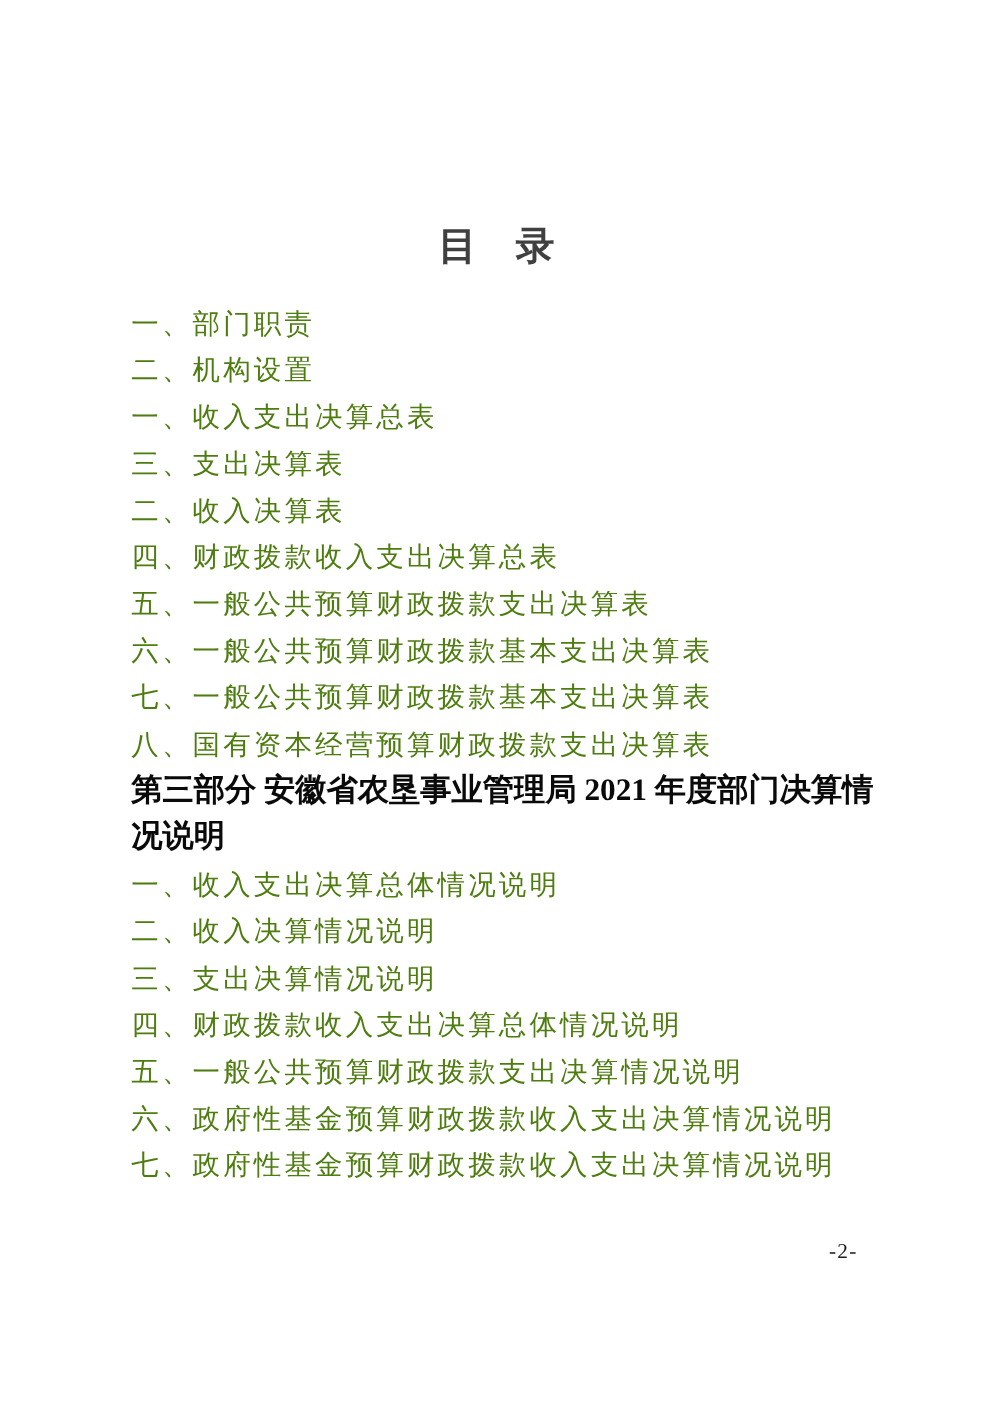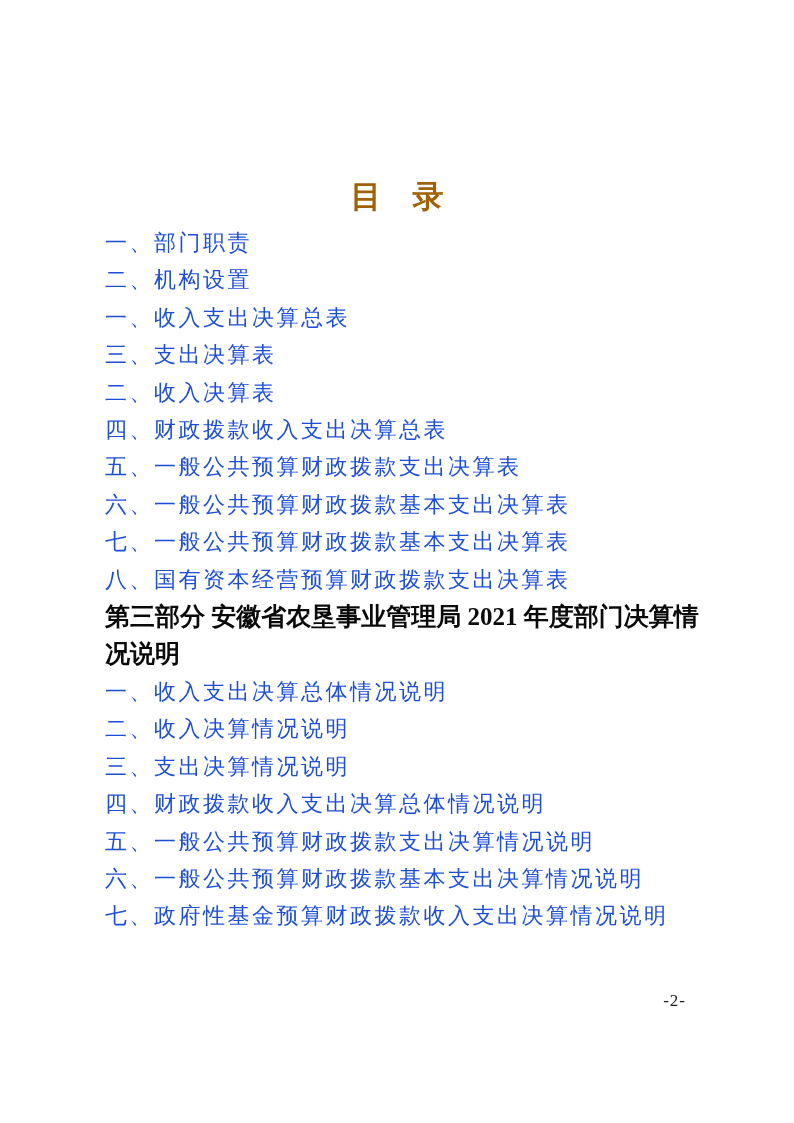--- a/index.html
+++ b/index.html
@@ -17,40 +17,40 @@
     overflow: hidden;
     font-family: "Liberation Serif", "DejaVu Serif", serif;
     color: #111111;
   }
   .doc-title {
     text-align: center;
     font-size: 31px;
     font-weight: bold;
     line-height: 1;
     letter-spacing: 0;
-    margin-bottom: 12px;
-    color: #a16207;
+    margin-bottom: 28px;
+    color: #404040;
   }
   .toc {
     margin-left: 105px;
     width: 600px;
   }
   .toc-heading {
     font-size: 25px;
     font-weight: bold;
     line-height: 37.4px;
     letter-spacing: 0;
     color: #0a0a0a;
   }
   .toc-item {
     font-size: 22px;
     font-weight: normal;
     line-height: 37.4px;
     letter-spacing: 2.5px;
-    color: #1d4ed8;
+    color: #4d7c0f;
   }
   .page-number {
     position: absolute;
     top: 991px;
     right: 108px;
     font-size: 17px;
     letter-spacing: 1px;
     line-height: 1.2;
     color: #1a1a1a;
   }
@@ -80,21 +80,21 @@
       <div class="toc-item">八、国有资本经营预算财政拨款支出决算表</div>
     </div>
 
     <div class="section">
       <div class="toc-heading">第三部分 安徽省农垦事业管理局 2021 年度部门决算情况说明</div>
       <div class="toc-item">一、收入支出决算总体情况说明</div>
       <div class="toc-item">二、收入决算情况说明</div>
       <div class="toc-item">三、支出决算情况说明</div>
       <div class="toc-item">四、财政拨款收入支出决算总体情况说明</div>
       <div class="toc-item">五、一般公共预算财政拨款支出决算情况说明</div>
-      <div class="toc-item">六、一般公共预算财政拨款基本支出决算情况说明</div>
+      <div class="toc-item">六、政府性基金预算财政拨款收入支出决算情况说明</div>
       <div class="toc-item">七、政府性基金预算财政拨款收入支出决算情况说明</div>
     </div>
 
   </div>
 
   <div class="page-number">-2-</div>
 
 </div>
 
 </body></html>

